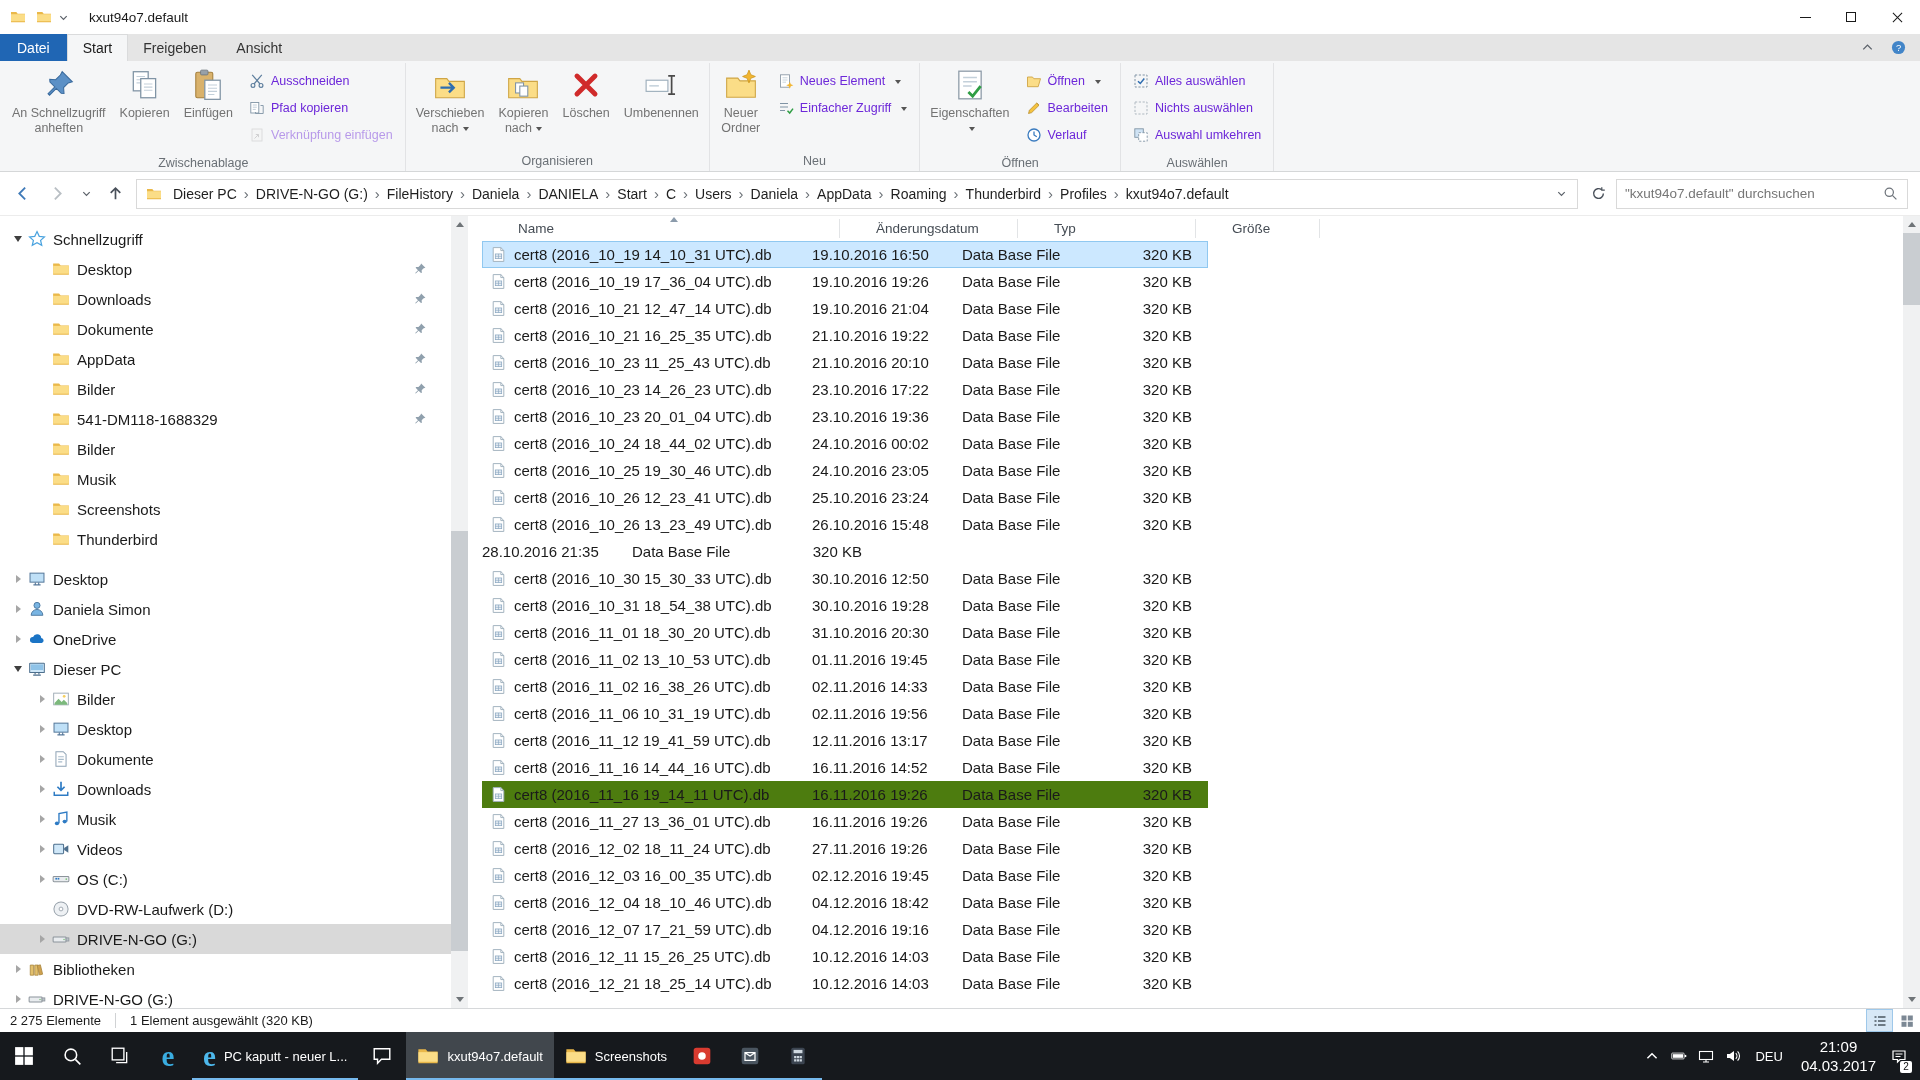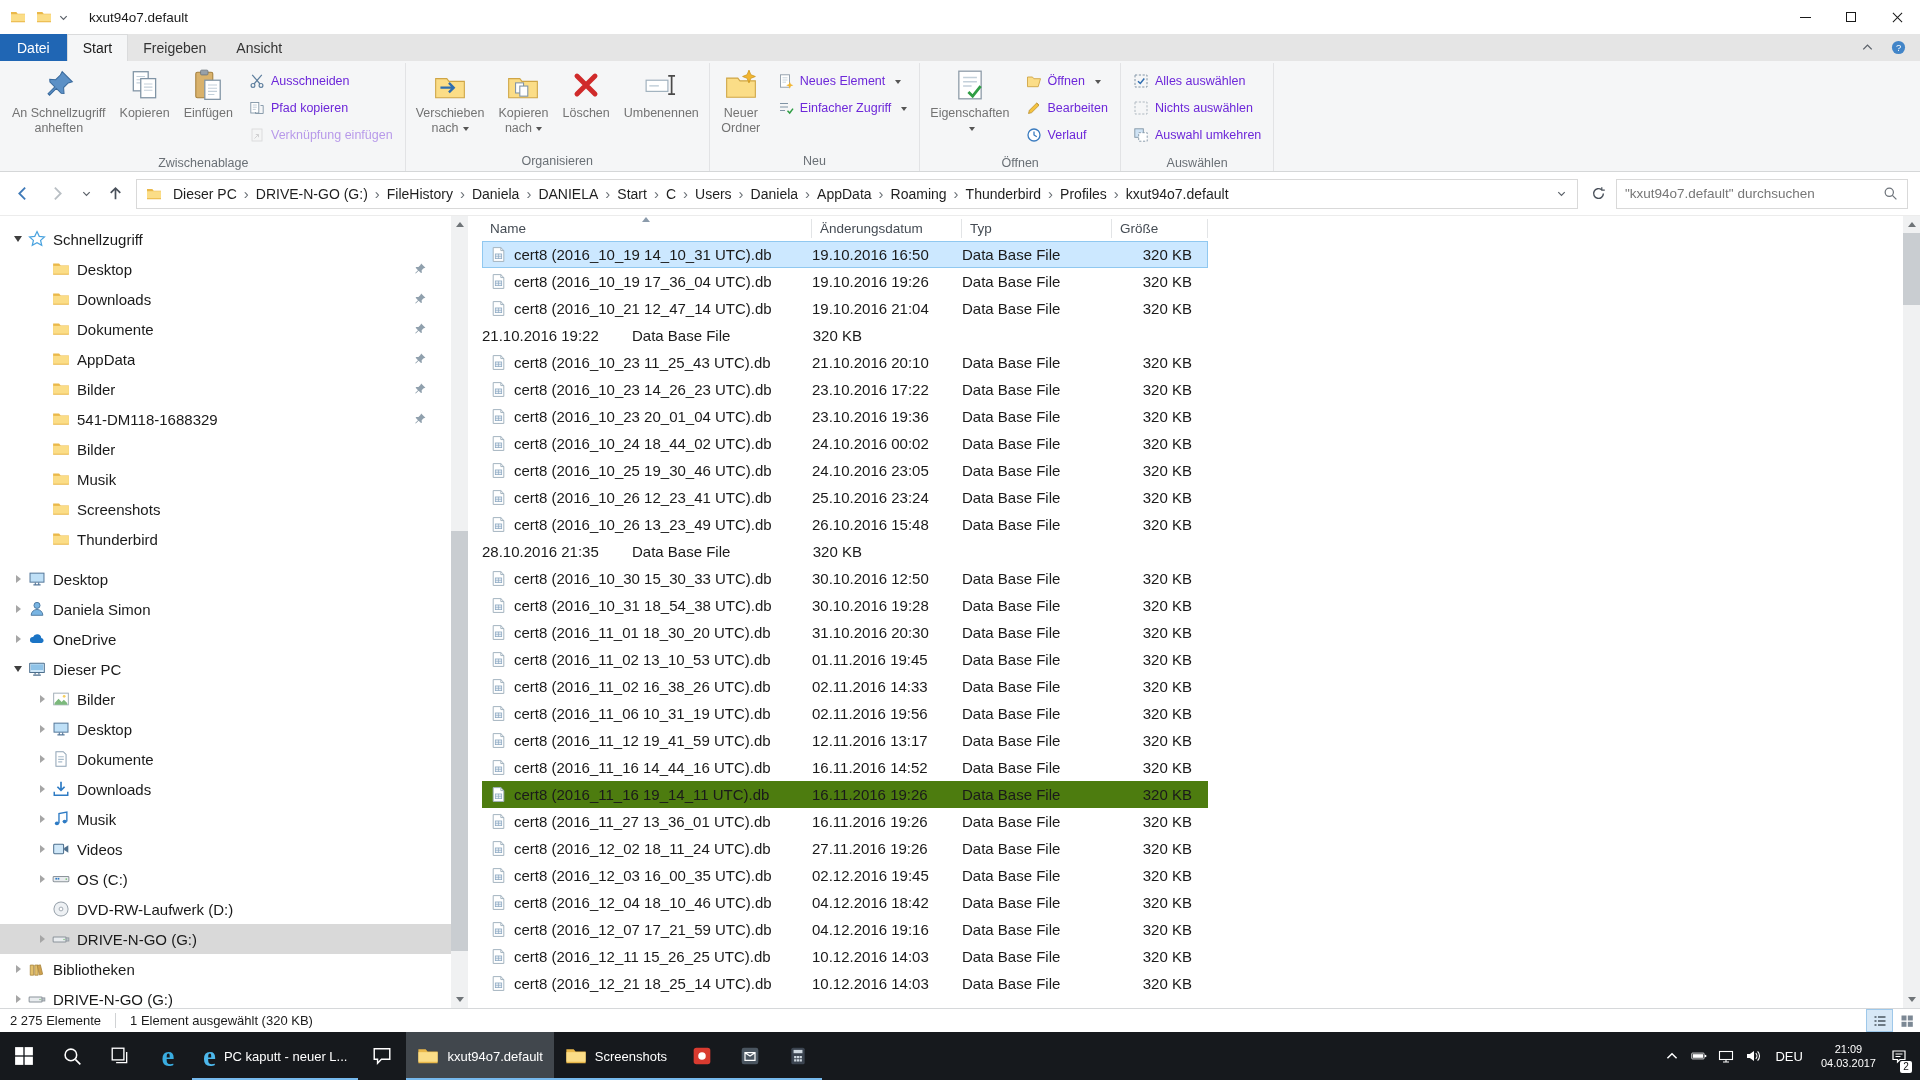--- a/index.html
+++ b/index.html
@@ -87,21 +87,21 @@
 .vs-arrow.up::before{content:"";border-bottom:5px solid #6f7478;border-left:4px solid transparent;border-right:4px solid transparent;}
 .vs-arrow.down{margin-top:auto;}
 .vs-arrow.down::before{content:"";border-top:5px solid #6f7478;border-left:4px solid transparent;border-right:4px solid transparent;}
 .vs-thumb{position:absolute;left:0;width:17px;background:#c9cdd1;}
 .nav-thumb{top:315px;height:420px;}
 .main-thumb{top:17px;height:72px;}
 
 
 .listpane{flex:1;display:flex;flex-direction:column;padding-left:14px;min-width:0;}
 .lheader{height:25px;display:flex;align-items:center;font-size:13.5px;color:#454c54;flex:none;}
-.hcell{position:relative;display:flex;align-items:center;height:100%;padding-left:8px;}
+.hcell{position:relative;display:flex;align-items:center;height:100%;padding-left:8px;margin-left:28px;}
 .hcell::after{content:"";position:absolute;right:0;top:3px;bottom:3px;width:1px;background:#e2e4e6;}
 .c0{width:330px;}
 .c1{width:150px;}
 .c2{width:150px;}
 .c3{width:96px;}
 .sort-caret{position:absolute;top:1px;left:50%;margin-left:-5px;width:0;height:0;border-bottom:5px solid #8b9bab;border-left:4.5px solid transparent;border-right:4.5px solid transparent;}
 .lrows{flex:1;overflow:hidden;}
 .frow{height:27px;display:flex;align-items:center;font-size:15px;width:726px;}
 .frow.selected{background:#cce8ff;box-shadow:inset 0 0 0 1px #90c8f0;}
 .frow.hover{background:#4d7c0f;}
@@ -126,21 +126,21 @@
 .tb-win{display:flex;align-items:center;gap:8px;padding:0 11px;max-width:218px;position:relative;}
 .tb-win svg{width:22px;height:22px;}
 .tb-label{font-size:13px;white-space:nowrap;overflow:hidden;text-overflow:ellipsis;max-width:155px;}
 .open::after{content:"";position:absolute;left:0;right:0;bottom:0;height:2px;background:#76b9ed;}
 .tb-win.active{background:#41474d;}
 .e-glyph{font-size:29px;font-weight:bold;font-family:"Liberation Serif",serif;line-height:1;}
 .tray{margin-left:auto;display:flex;align-items:center;padding-right:2px;}
 .tray-icn{width:27px;height:48px;display:flex;align-items:center;justify-content:center;position:relative;}
 .tray-icn svg{width:16px;height:16px;}
 .tray-lang{font-size:13px;padding:0 9px;}
-.tray-clock{text-align:center;font-size:11px;line-height:1.3;padding:0 9px;white-space:nowrap;}
+.tray-clock{text-align:center;font-size:15px;line-height:1.3;padding:0 9px;white-space:nowrap;}
 .badge{position:absolute;right:0;bottom:7px;background:#fff;color:#111;font-size:10px;line-height:12px;min-width:12px;text-align:center;border-radius:2px;padding:0 1px;}
 .show-desktop{width:6px;border-left:1px solid #3c4147;}
 </style>
 </head>
 <body>
 
 <div class="screen">
   <div class="window">
 
     <div class="titlebar">
@@ -937,20 +937,31 @@
                     <path d="M5 9.7h6M8 7.5v4.4" stroke="#89a6c0" stroke-width=".6"></path>
                   </svg>
                 </span>
                 <span class="fname">cert8 (2016_10_21 12_47_14 UTC).db</span>
               </div>
               <div class="fc c1">19.10.2016 21:04</div>
               <div class="fc c2">Data Base File</div>
               <div class="fc c3">320 KB</div>
             </div>
             <div class="frow">
+              <div class="fc c0">
+                <span class="icn icn16">
+                  <svg viewBox="0 0 16 16">
+                    <path d="M3 1.5h7.2L13 4.3V14.5H3z" fill="#fff" stroke="#9fb0bd" stroke-width=".9"></path>
+                    <path d="M10.2 1.5v2.8H13" fill="none" stroke="#9fb0bd" stroke-width=".9"></path>
+                    <rect x="5" y="7.5" width="6" height="4.4" fill="#e8eef4" stroke="#89a6c0" stroke-width=".7"></rect>
+                    <path d="M5 9.7h6M8 7.5v4.4" stroke="#89a6c0" stroke-width=".6"></path>
+                  </svg>
+                </span>
+                <span class="fname">cert8 (2016_10_21 16_25_35 UTC).db</span>
+              </div>
               <div class="fc c1">21.10.2016 19:22</div>
               <div class="fc c2">Data Base File</div>
               <div class="fc c3">320 KB</div>
             </div>
             <div class="frow">
               <div class="fc c0">
                 <span class="icn icn16">
                   <svg viewBox="0 0 16 16">
                     <path d="M3 1.5h7.2L13 4.3V14.5H3z" fill="#fff" stroke="#9fb0bd" stroke-width=".9"></path>
                     <path d="M10.2 1.5v2.8H13" fill="none" stroke="#9fb0bd" stroke-width=".9"></path>

